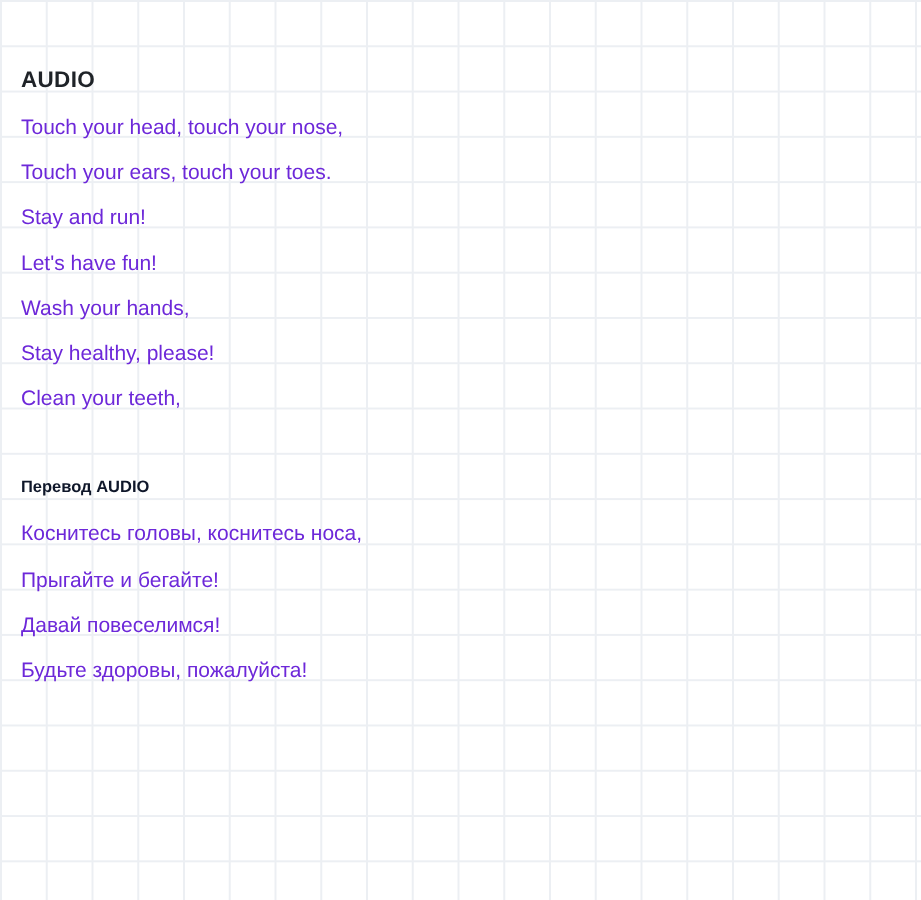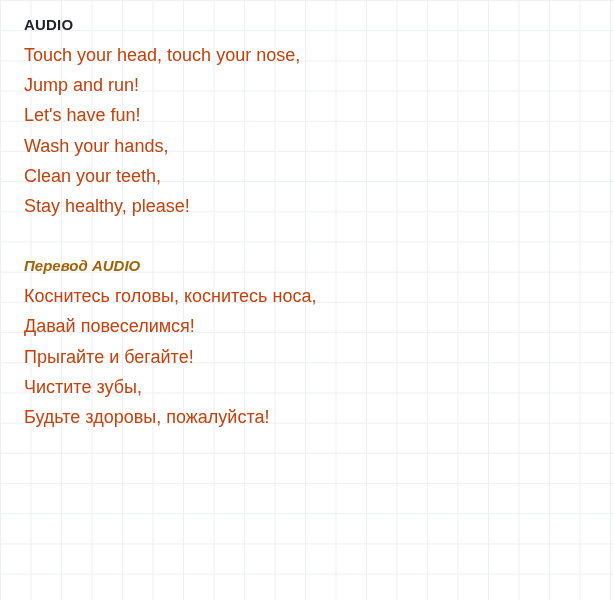--- a/index.html
+++ b/index.html
@@ -23,68 +23,68 @@
       linear-gradient(to right, #eceff3 1px, transparent 1px),
       linear-gradient(to bottom, #eceff3 1px, transparent 1px);
     background-size: 30.5px 30.2px;
     background-position: 0 0;
     z-index: 0;
     pointer-events: none;
   }
   .content {
     position: relative;
     z-index: 1;
-    padding: 10px 14px 0 24px;
+    padding: 10px 14px 0 14px;
     box-sizing: border-box;
+    margin-top: 29px;
   }
   .heading {
     font-size: 15px;
     font-weight: bold;
     line-height: 30px;
     letter-spacing: 0.2px;
     color: #1f2328;
   }
   .heading-italic {
-    font-size: 15px;
+    font-size: 11px;
     font-weight: bold;
-    font-style: italic;
     line-height: 30px;
-    color: #a16207;
+    color: #0f172a;
   }
   .line {
-    font-size: 18px;
+    font-size: 14px;
     line-height: 30.2px;
-    color: #c2410c;
+    color: #6d28d9;
     white-space: pre-wrap;
   }
   .spacer {
     height: 30px;
   }
 </style>
 </head>
 <body>
 
 <div class="grid-bg"></div>
 
 <div class="content">
 
   <div>
     <div class="heading">AUDIO</div>
     <div class="line">Touch your head, touch your nose,</div>
-    <div class="line">Jump and run!</div>
+    <div class="line">Touch your ears, touch your toes.</div>
+    <div class="line">Stay and run!</div>
     <div class="line">Let's have fun!</div>
     <div class="line">Wash your hands,</div>
+    <div class="line">Stay healthy, please!</div>
     <div class="line">Clean your teeth,</div>
-    <div class="line">Stay healthy, please!</div>
   </div>
 
   <div class="spacer"></div>
 
   <div>
     <div class="heading-italic">Перевод AUDIO</div>
     <div class="line">Коснитесь головы, коснитесь носа,</div>
+    <div class="line">Прыгайте и бегайте!</div>
     <div class="line">Давай повеселимся!</div>
-    <div class="line">Прыгайте и бегайте!</div>
-    <div class="line">Чистите зубы,</div>
     <div class="line">Будьте здоровы, пожалуйста!</div>
   </div>
 
 </div>
 
 </body></html>

